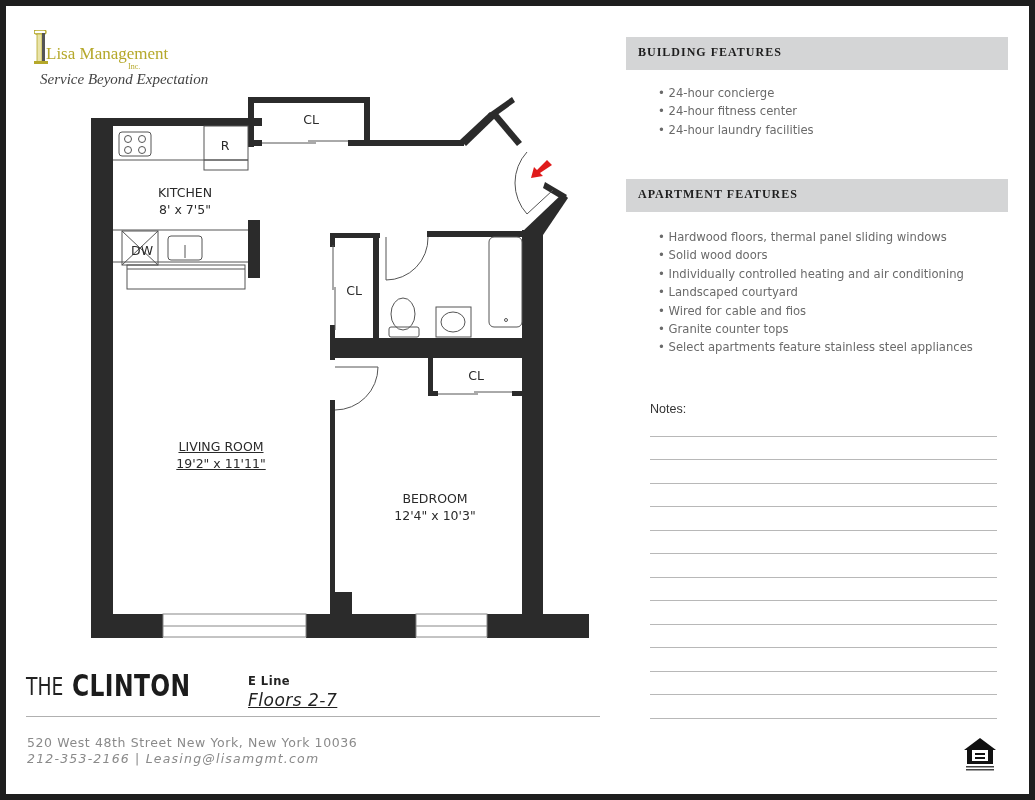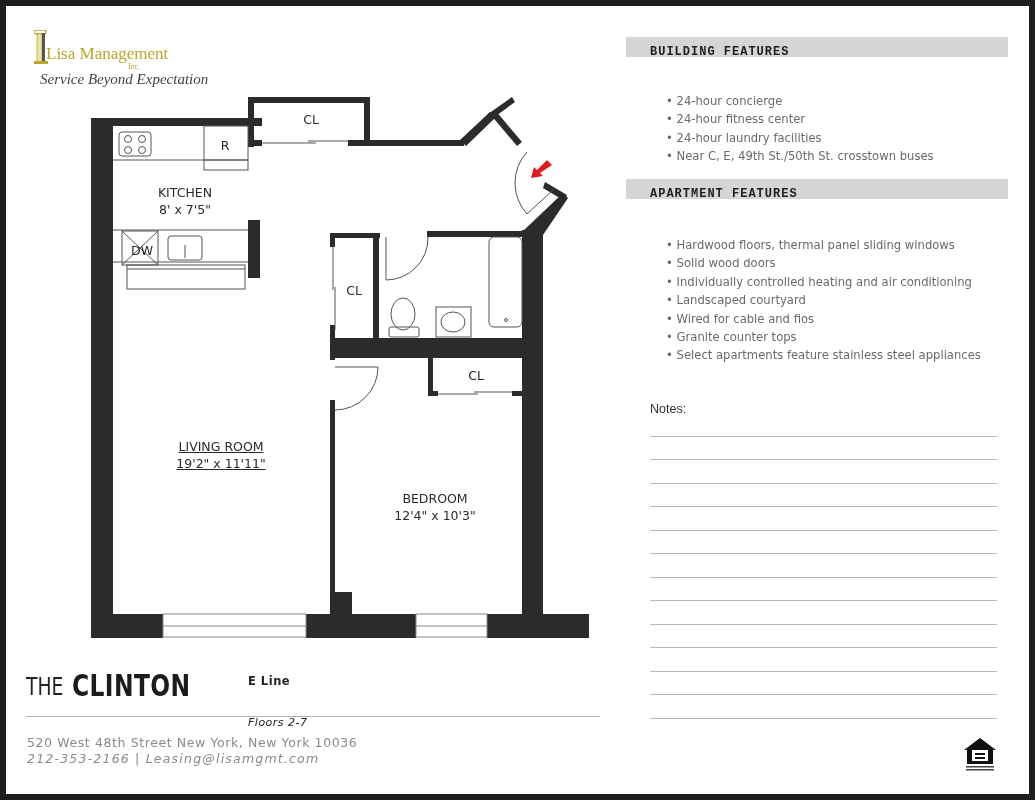--- a/index.html
+++ b/index.html
@@ -6,30 +6,30 @@
   body{width:1035px;height:800px;position:relative;background:#fff;overflow:hidden;font-family:"Liberation Sans",sans-serif;}
   .frame{position:absolute;left:0;top:0;width:1035px;height:800px;box-sizing:border-box;border:6px solid #1e1e1e;}
   .logo{position:absolute;left:32px;top:30px;width:150px;height:55px;}
   .logo-mark{position:absolute;left:2px;top:0px;width:14px;height:34px;}
   .logo-name{position:absolute;left:14px;top:14px;font-family:"Liberation Serif",serif;font-size:17px;color:#b5a82a;letter-spacing:0px;}
   .logo-inc{position:absolute;left:96px;top:32px;font-family:Liberation Serif, serif;font-size:8px;color:#b5a82a;}
   .logo-tag{position:absolute;left:8px;top:41px;font-family:"Liberation Serif",serif;font-style:italic;font-size:15px;color:#444;white-space:nowrap;}
   .plan{position:absolute;left:0;top:0;}
   .room-label{position:absolute;font-family:"DejaVu Sans",sans-serif;font-size:12.5px;color:#2a2a2a;text-align:center;line-height:17px;transform:translateX(-50%);white-space:nowrap;}
   .small-label{position:absolute;font-family:"DejaVu Sans",sans-serif;font-size:12.5px;color:#2a2a2a;transform:translate(-50%,-50%);white-space:nowrap;}
-  .feat-head{position:absolute;left:626px;width:382px;height:20px;background:#d4d5d6;box-sizing:border-box;padding-left:24px;font-family:Liberation Mono, monospace;font-weight:bold;font-size:12px;letter-spacing:1px;color:#1e1e1e;line-height:31px;}
-  .feat-list{position:absolute;left:650px;margin:16px;padding:0;list-style:none;font-family:"DejaVu Sans",sans-serif;font-size:11.6px;color:#6a6a6a;}
+  .feat-head{position:absolute;left:626px;width:382px;height:33px;background:#d4d5d6;box-sizing:border-box;padding-left:12px;font-family:Liberation Serif, serif;font-weight:bold;font-size:12px;letter-spacing:1px;color:#1e1e1e;line-height:31px;}
+  .feat-list{position:absolute;left:650px;margin:8px;padding:0;list-style:none;font-family:"DejaVu Sans",sans-serif;font-size:11.6px;color:#6a6a6a;}
   .feat-list li{height:18.4px;line-height:18.4px;white-space:nowrap;}
   .feat-list li::before{content:"• ";color:#6a6a6a;}
   .notes-label{position:absolute;left:650px;top:402px;font-family:"Liberation Sans",sans-serif;font-size:12.5px;color:#333;}
   .note-line{position:absolute;left:650px;width:347px;height:0;border-top:1.5px solid #b8b8b8;}
   .title-the{position:absolute;left:26px;top:673px;font-family:"DejaVu Sans",sans-serif;font-weight:normal;font-size:24px;color:#222;letter-spacing:0px;transform:scaleX(0.78);transform-origin:left;}
   .title-clinton{position:absolute;left:72px;top:668px;font-family:"DejaVu Sans",sans-serif;font-weight:bold;font-size:30px;color:#1c1c1c;transform:scaleX(0.78);transform-origin:left;letter-spacing:0.5px;}
   .line-label{position:absolute;left:248px;top:674px;font-family:"DejaVu Sans",sans-serif;font-weight:bold;font-size:11.5px;color:#222;letter-spacing:0.5px;}
-  .floors-label{position:absolute;left:248px;top:716px;font-family:"DejaVu Sans",sans-serif;font-style:italic;font-size:11px;color:#222;letter-spacing:0.5px;}
+  .floors-label{position:absolute;left:248px;top:690px;font-family:"DejaVu Sans",sans-serif;font-style:italic;font-size:17px;color:#222;letter-spacing:0.5px;text-decoration:underline;}
   .divider{position:absolute;left:26px;top:716px;width:574px;height:0;border-top:1.5px solid #b0b0b0;}
   .addr{position:absolute;left:27px;top:735px;font-family:"DejaVu Sans",sans-serif;font-size:12.5px;color:#8a8a8a;letter-spacing:0.6px;white-space:nowrap;}
   .contact{position:absolute;left:27px;top:751px;font-family:"DejaVu Sans",sans-serif;font-style:italic;font-size:12.5px;color:#8a8a8a;letter-spacing:1.2px;white-space:nowrap;}
   .eho{position:absolute;left:962px;top:736px;width:36px;height:36px;}
 </style>
 </head>
 <body>
 
 <div class="frame"></div>
 
@@ -164,21 +164,20 @@
 <span class="small-label" style="left:354px;top:290px;">CL</span>
 <span class="small-label" style="left:476px;top:375px;">CL</span>
 <span class="small-label" style="left:225px;top:145px;">R</span>
 <span class="small-label" style="left:142px;top:250px;">DW</span>
 
 <div class="feat-head" style="top:37px;">BUILDING FEATURES</div>
 <ul class="feat-list" style="top:76px;">
   <li>24-hour concierge</li>
   <li>24-hour fitness center</li>
   <li>24-hour laundry facilities</li>
-  <li>Near C, E, 49th St./50th St. crosstown buses</li>
 </ul>
 
 <div class="feat-head" style="top:179px;">APARTMENT FEATURES</div>
 <ul class="feat-list" style="top:220px;">
   <li>Hardwood floors, thermal panel sliding windows</li>
   <li>Solid wood doors</li>
   <li>Individually controlled heating and air conditioning</li>
   <li>Landscaped courtyard</li>
   <li>Wired for cable and fios</li>
   <li>Granite counter tops</li>

